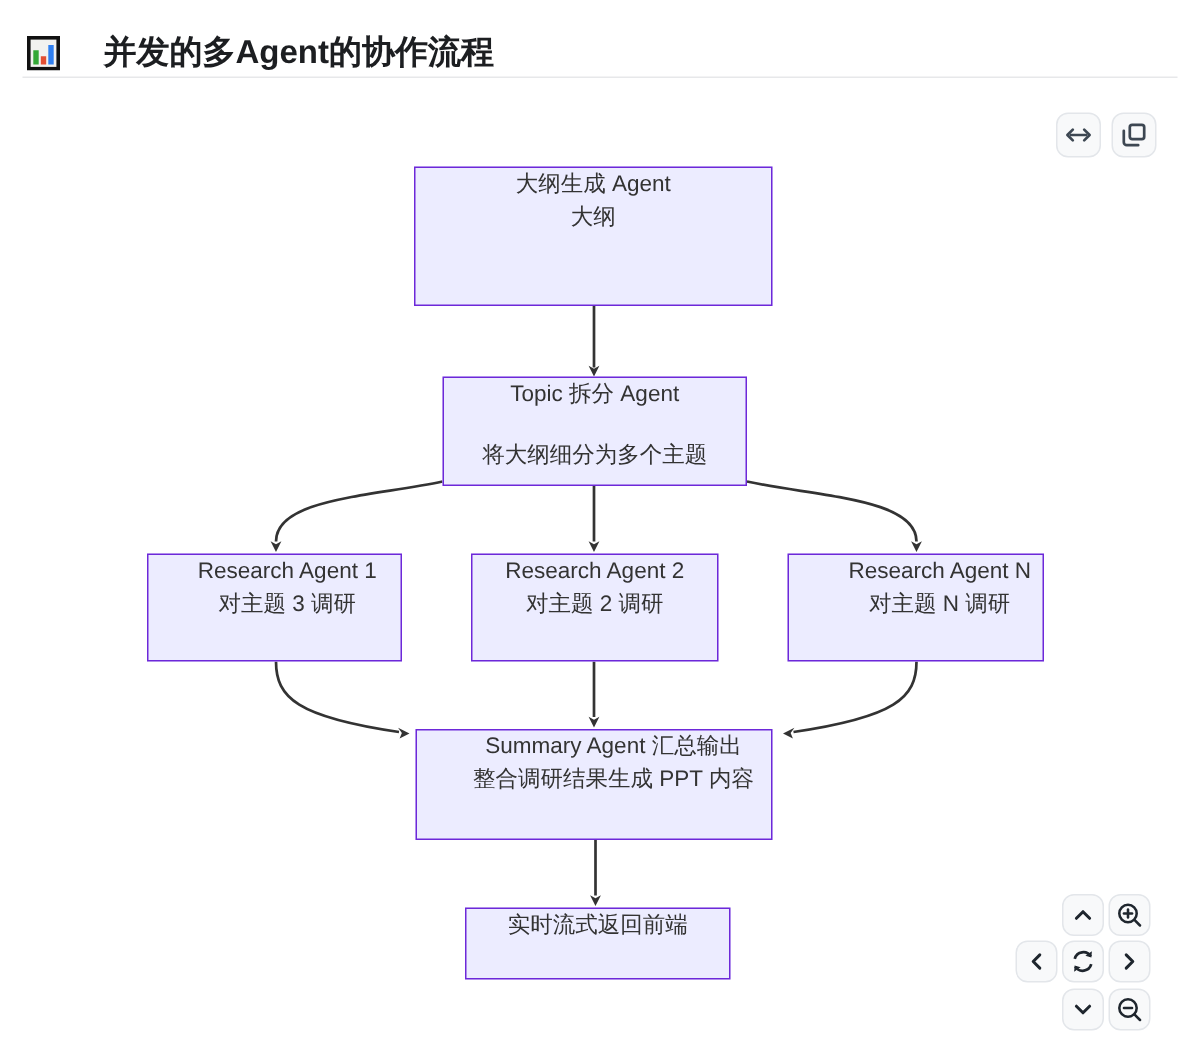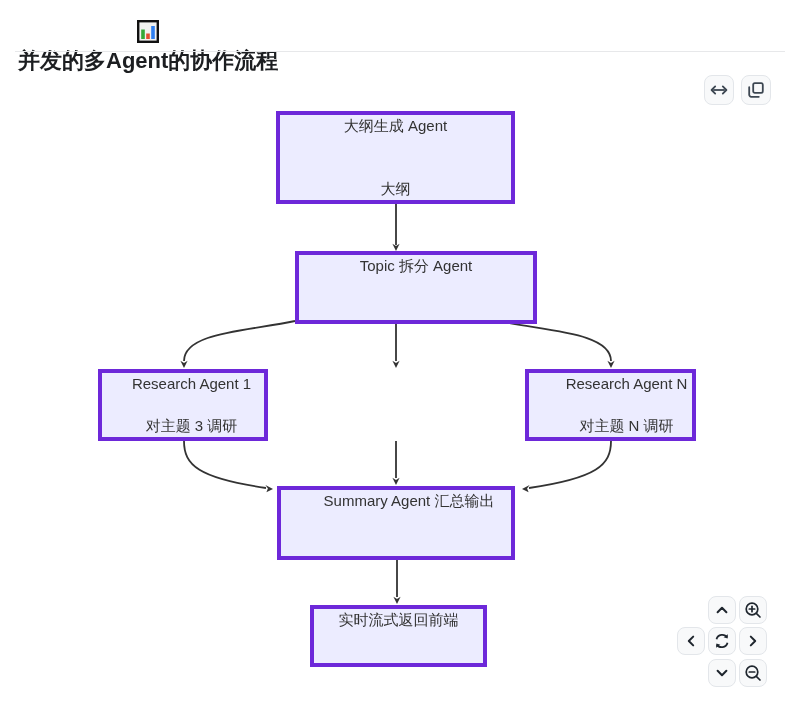--- a/index.html
+++ b/index.html
@@ -1,40 +1,40 @@
 <!DOCTYPE html>
 <html><head>
 <meta charset="utf-8">
 <style>
   * { margin: 0; padding: 0; box-sizing: border-box; }
   html, body { width: 800px; height: 705px; background: #ffffff; overflow: hidden; }
   body { font-family: "Liberation Sans", sans-serif; position: relative; }
 
   
   .header { position: absolute; left: 0; top: 0; width: 800px; height: 52px; }
-  .header-inner { position: absolute; left: 18px; top: 20px; display: flex; align-items: center; gap: 3px; flex-direction: column; }
+  .header-inner { position: absolute; left: 18px; top: 20px; display: flex; align-items: center; gap: 29px; }
   .title-icon { width: 22px; height: 23px; display: block; }
   .page-title { font-size: 22px; font-weight: bold; color: #1c1e21; letter-spacing: 0px; white-space: nowrap; }
   .header-divider { position: absolute; left: 15px; top: 51px; width: 770px; height: 1px; background: #e7e8ea; }
 
   
   .icon-btn { position: absolute; background: #f8f9fa; border: 1px solid #e3e6ea; border-radius: 8px;
               display: flex; align-items: center; justify-content: center; cursor: pointer; padding: 0; }
   .icon-btn svg { display: block; }
   .btn-30 { width: 30px; height: 30px; }
   .btn-28 { width: 28px; height: 28px; }
 
   
   .diagram { position: absolute; left: 0; top: 52px; width: 800px; height: 653px; }
   .edges-svg { position: absolute; left: 0; top: 0; pointer-events: none; }
   .edge { fill: none; stroke: #333333; stroke-width: 1.8px; }
   .arrowhead { fill: #333333; stroke: none; }
 
-  .node { position: absolute; background: #ECECFF; border: 4px solid #6d28d9;
-          color: #333333; display: flex; flex-direction: column; align-items: center; justify-content: space-between;
+  .node { position: absolute; background: #ECECFF; border: 1px solid #6d28d9;
+          color: #333333; display: flex; flex-direction: column; align-items: center; justify-content: flex-start;
           font-size: 15px; line-height: 22px; text-align: center; }
   .node .node-line { white-space: nowrap; }
 </style>
 </head>
 <body>
 
 <div class="header">
   <div class="header-inner">
     <svg class="title-icon" viewBox="0 0 22 23">
       <rect x="1.2" y="1.2" width="19.6" height="20.6" fill="#f2f2f0" stroke="#111111" stroke-width="2.4"></rect>
@@ -87,40 +87,46 @@
 
     <path class="edge" d="M397,508 L397,545"></path>
     <path class="arrowhead" d="M393.4,544.8 L397,552 L400.6,544.8 L397,546.9 Z"></path>
   </svg>
 
   <div class="node" style="left:276px; top:59px;  width:239px; height:93px;">
     <div class="node-line">大纲生成 Agent</div>
     <div class="node-line">大纲</div>
   </div>
 
-  <div class="node" style="left:295px; top:199px; width:242px; height:73px;gap:19px;">
+  <div class="node" style="left:295px; top:199px; width:203px; height:73px;gap:19px;">
     <div class="node-line">Topic 拆分 Agent</div>
+    <div class="node-line">将大纲细分为多个主题</div>
   </div>
 
   <div class="node" style="left:98px; top:317px; width:170px; height:72px;padding-left:17px;">
     <div class="node-line">Research Agent 1</div>
     <div class="node-line">对主题 3 调研</div>
   </div>
 
+  <div class="node" style="left:314px; top:317px; width:165px; height:72px;">
+    <div class="node-line">Research Agent 2</div>
+    <div class="node-line">对主题 2 调研</div>
+  </div>
 
   <div class="node" style="left:525px; top:317px; width:171px; height:72px;padding-left:32px;">
     <div class="node-line">Research Agent N</div>
     <div class="node-line">对主题 N 调研</div>
   </div>
 
   <div class="node" style="left:277px; top:434px; width:238px; height:74px;padding-left:26px;">
     <div class="node-line">Summary Agent 汇总输出</div>
+    <div class="node-line">整合调研结果生成 PPT 内容</div>
   </div>
 
-  <div class="node" style="left:310px; top:553px; width:177px; height:62px;">
+  <div class="node" style="left:310px; top:553px; width:177px; height:48px;">
     <div class="node-line">实时流式返回前端</div>
   </div>
 </div>
 
 <button class="icon-btn btn-28" style="left:708px; top:596px;">
   <svg width="18" height="18" viewBox="0 0 18 18">
     <path d="M4.6 11.2 L9 6.8 L13.4 11.2" fill="none" stroke="#1f262e" stroke-width="2" stroke-linecap="round" stroke-linejoin="round"></path>
   </svg>
 </button>
 <button class="icon-btn btn-28" style="left:739px; top:596px;">

